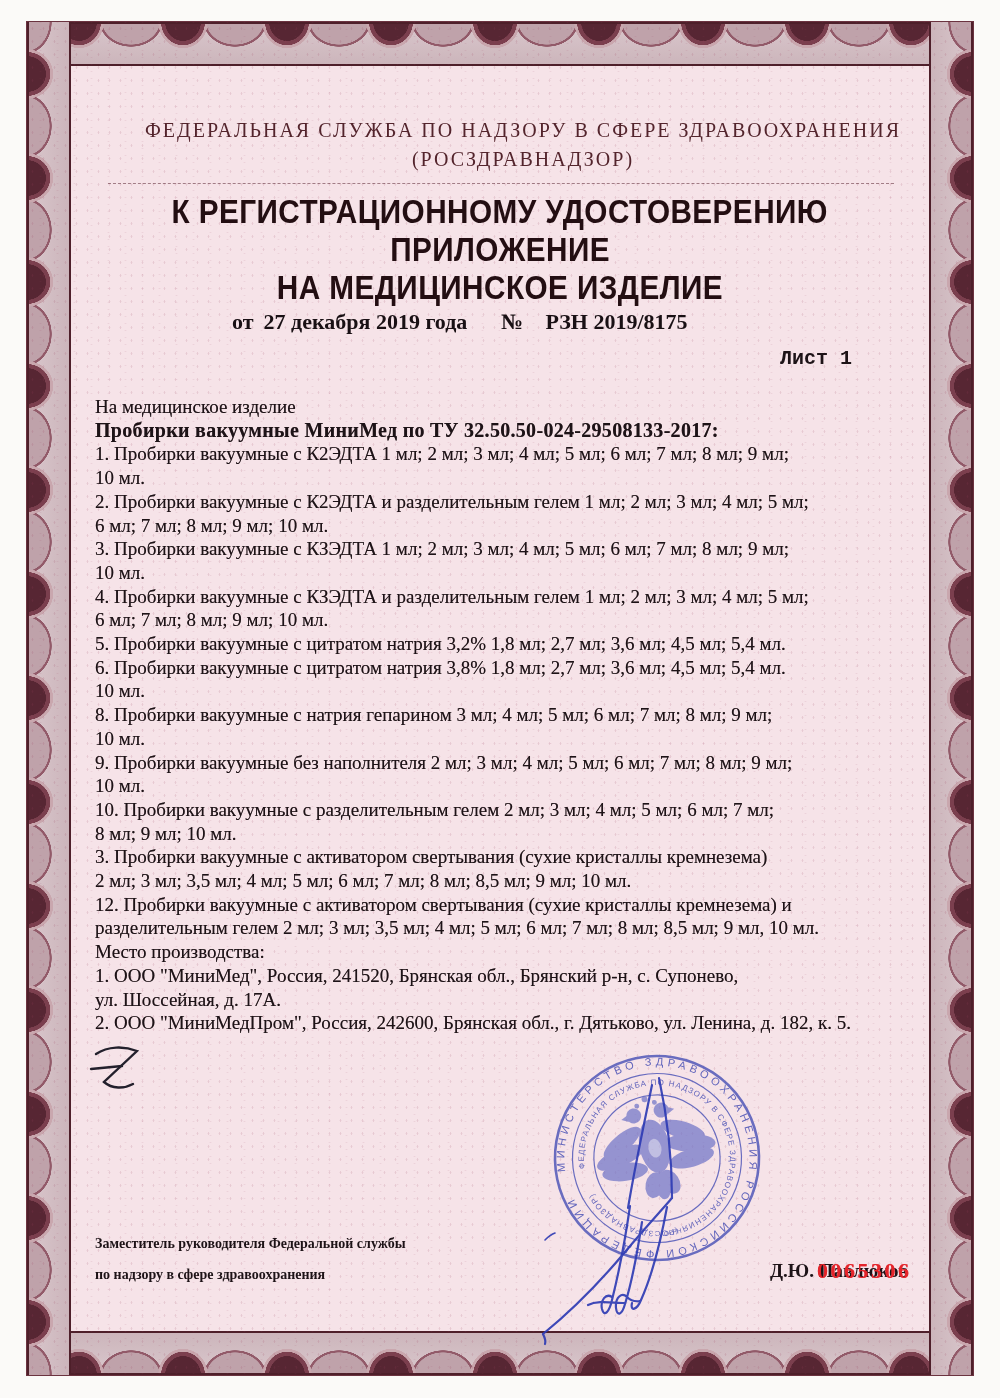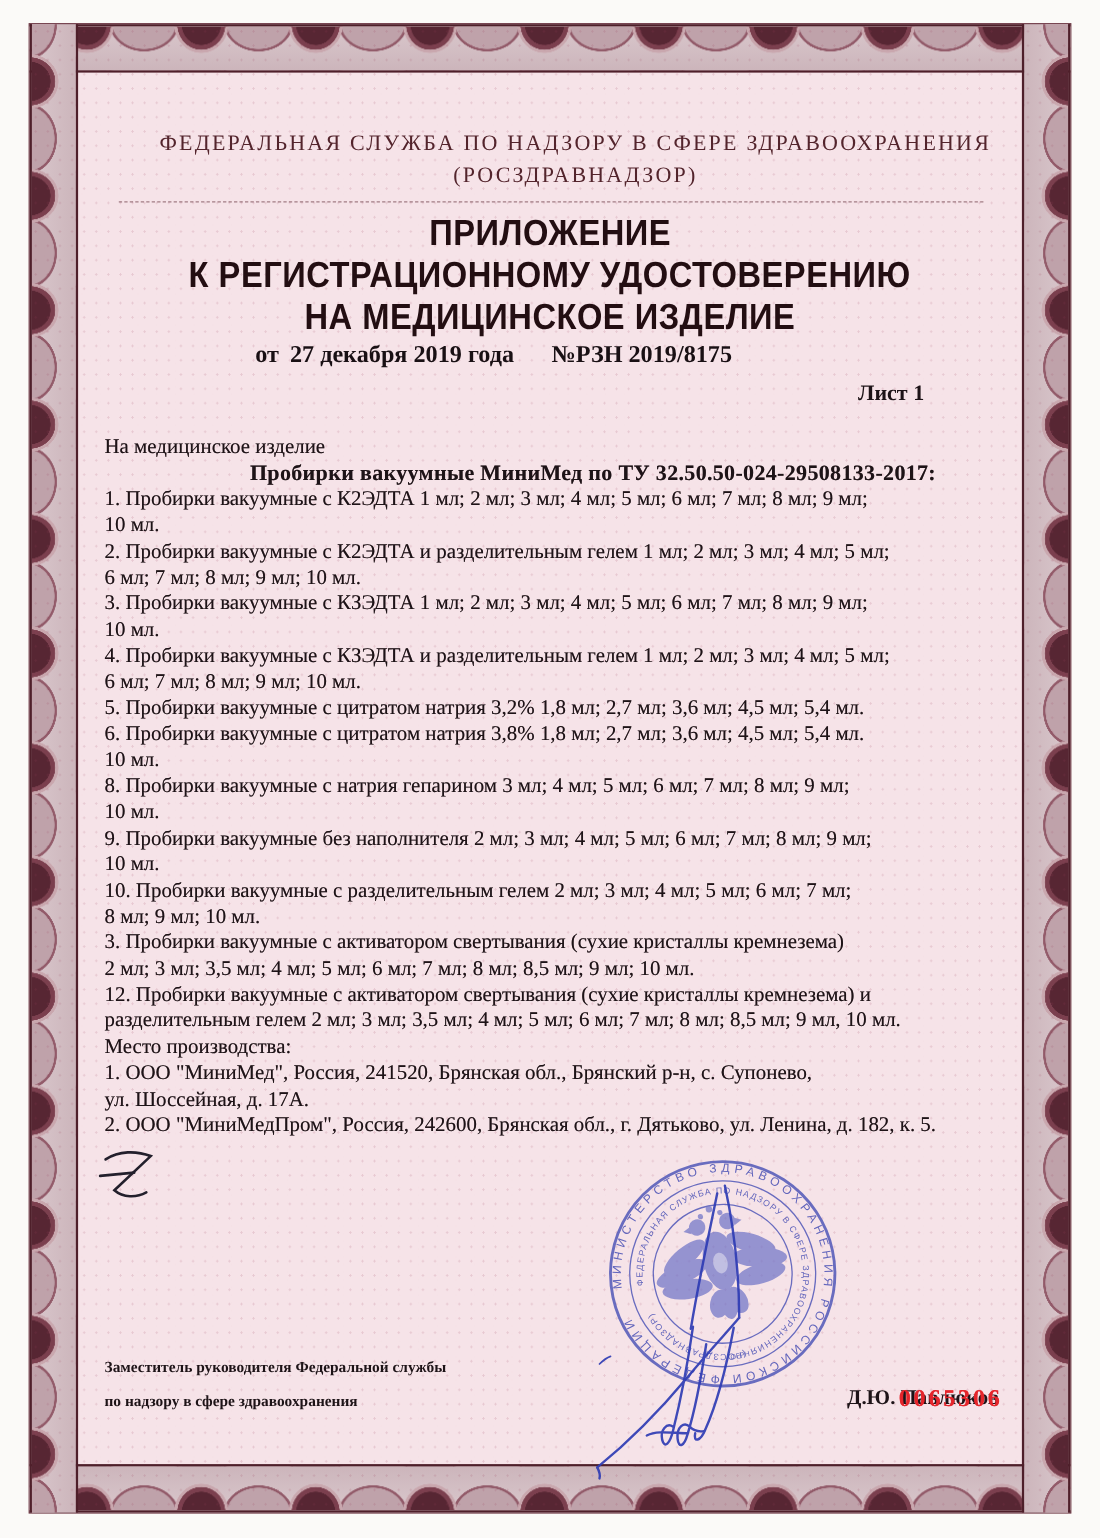--- a/index.html
+++ b/index.html
@@ -54,25 +54,25 @@
   .content{position:absolute;inset:0;z-index:3;color:#1d1317;}
   .abs{position:absolute;}
   .header{left:0;right:0;top:94px;text-align:center;
     color:#53242c;font-size:20px;line-height:29px;letter-spacing:2px;padding-left:46px;}
   .divider{left:81px;top:161px;width:786px;border-top:1.6px dashed rgba(92,42,52,.55);}
   .titles{left:0;right:0;top:171px;text-align:center;
     font-family:"Liberation Sans", sans-serif;font-weight:700;
     font-size:33px;line-height:38px;color:#230e12;letter-spacing:.5px;}
   .titles .tl span{display:inline-block;transform:scaleX(.9);white-space:nowrap;}
   .dateline{left:205px;top:287px;font-weight:700;font-size:22px;white-space:nowrap;color:#191014;}
-  .dateline .gap1{margin-left:10px;text-align:center;} .dateline .gap2{margin-left:34px;} .dateline .gap3{}
-  .sheet-label{left:753px;top:325px;font-weight:700;font-size:20px;color:#1d1317;}
+  .dateline .gap1{margin-left:10px;text-align:center;} .dateline .gap2{margin-left:34px;} .dateline .gap3{margin-left:22px;}
+  .sheet-label{left:753px;top:325px;font-weight:700;font-size:20px;color:#1d1317;font-family:Liberation Mono, monospace;}
   .docbody{left:68px;top:373px;font-size:19px;line-height:23.7px;white-space:nowrap;
     text-shadow:0 0 .4px rgba(45,25,30,.55);}
-  .docbody .bold{font-weight:700;font-size:20px;letter-spacing:.3px;text-align:right;}
+  .docbody .bold{font-weight:700;font-size:20px;letter-spacing:.3px;}
   .sign-pos{left:68px;top:1207px;font-weight:700;font-size:14px;line-height:30.5px;white-space:nowrap;}
   .sign-name{left:743px;top:1238px;font-weight:700;font-size:19px;white-space:nowrap;}
   .serial{left:790px;top:1236px;font-weight:700;font-size:22px;letter-spacing:2.5px;
     color:#e4252b;text-shadow:0 0 .6px rgba(228,37,43,.7);}
   .overlay{position:absolute;inset:0;z-index:4;pointer-events:none;}
 </style>
 </head>
 <body>
 
 <div class="scan">
@@ -86,22 +86,22 @@
     <div class="content">
 
       <div class="abs header">
         <div>ФЕДЕРАЛЬНАЯ СЛУЖБА ПО НАДЗОРУ В СФЕРЕ ЗДРАВООХРАНЕНИЯ</div>
         <div>(РОСЗДРАВНАДЗОР)</div>
       </div>
 
       <div class="abs divider"></div>
 
       <div class="abs titles">
+        <div class="tl"><span>К РЕГИСТРАЦИОННОМУ УДОСТОВЕРЕНИЮ</span></div>
         <div class="tl"><span>ПРИЛОЖЕНИЕ</span></div>
-        <div class="tl"><span>К РЕГИСТРАЦИОННОМУ УДОСТОВЕРЕНИЮ</span></div>
         <div class="tl"><span>НА МЕДИЦИНСКОЕ ИЗДЕЛИЕ</span></div>
       </div>
 
       <div class="abs dateline">
         <span>от</span><span class="gap1">27 декабря 2019 года</span><span class="gap2">№</span><span class="gap3">РЗН 2019/8175</span>
       </div>
 
       <div class="abs sheet-label">Лист 1</div>
 
       <div class="abs docbody">

